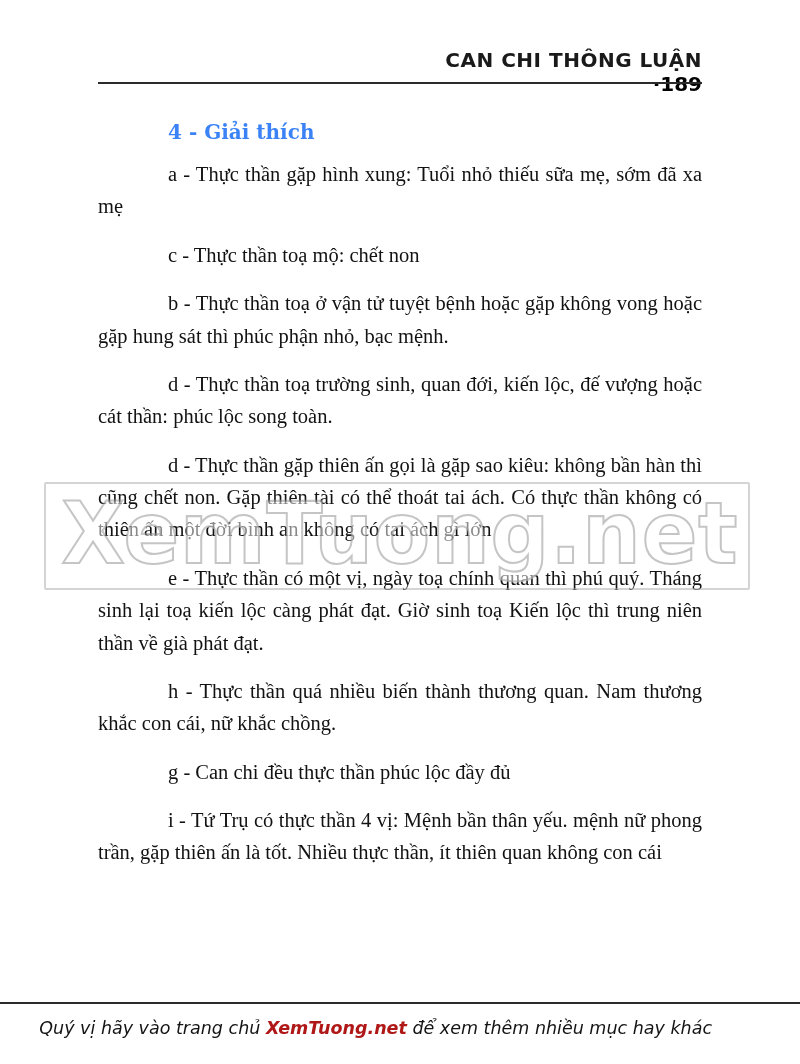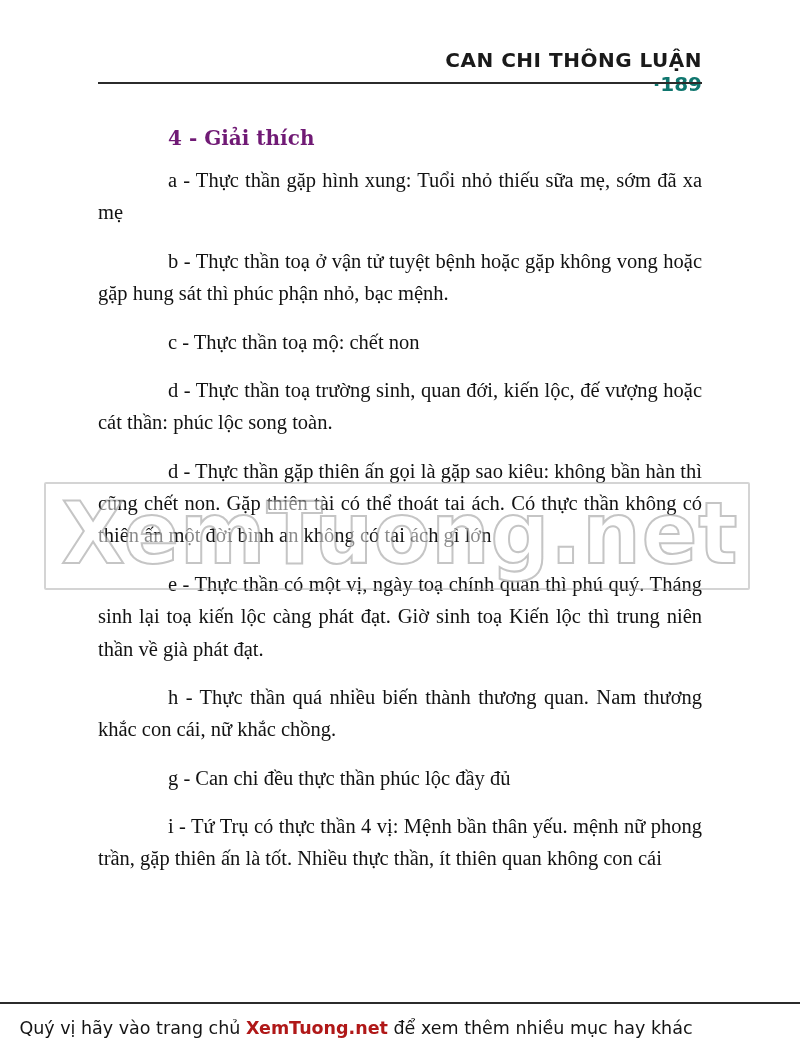--- a/index.html
+++ b/index.html
@@ -41,21 +41,21 @@
     font-weight: bold;
     font-size: 20px;
     letter-spacing: 0.5px;
     color: #1a1a1a;
     white-space: nowrap;
   }
   .header-page {
     font-family: "DejaVu Sans", sans-serif;
     font-weight: bold;
     font-size: 20px;
-    color: #0f766e;
+    color: #000000;
     white-space: nowrap;
   }
   .header-rule {
     position: absolute;
     left: 98px;
     top: 82px;
     width: 604px;
     height: 2px;
     background: #2b2b2b;
   }
@@ -64,23 +64,23 @@
   .content {
     position: absolute;
     left: 98px;
     top: 108px;
     width: 604px;
   }
   .heading {
     font-family: "DejaVu Serif", serif;
     font-weight: bold;
     font-size: 20px;
-    margin: 18px 0 14px 0;
+    margin: 12px 0 14px 0;
     padding-left: 70px;
-    color: #701a75;
+    color: #3b82f6;
   }
   p.para {
     font-size: 20.5px;
     line-height: 1.58;
     margin: 8px 0 16px 0;
     text-align: justify;
     text-justify: inter-word;
     text-indent: 70px;
     color: #121212;
   }
@@ -128,25 +128,26 @@
     top: 1002px;
     width: 800px;
     height: 2px;
     background: #2b2b2b;
   }
   .footer {
     position: absolute;
     left: 0;
     top: 1018px;
     width: 712px;
-    text-align: center;
+    text-align: right;
     font-family: "DejaVu Sans", sans-serif;
     font-size: 17.5px;
     color: #141414;
     white-space: nowrap;
+    font-style: italic;
   }
   .footer .brand {
     color: #b01818;
     font-weight: bold;
   }
 </style>
 </head>
 <body>
 
 <div class="page">
@@ -154,22 +155,22 @@
   <div class="header">
     <div class="header-title">CAN CHI THÔNG LUẬN</div>
     <div class="header-page">·189</div>
   </div>
   <div class="header-rule"></div>
 
   <div class="content">
     <div class="heading">4 - Giải thích</div>
 
     <p class="para">a - Thực thần gặp hình xung: Tuổi nhỏ thiếu sữa mẹ, sớm đã xa mẹ</p>
+    <p class="para">c - Thực thần toạ mộ: chết non</p>
     <p class="para">b - Thực thần toạ ở vận tử tuyệt bệnh hoặc gặp không vong hoặc gặp hung sát thì phúc phận nhỏ, bạc mệnh.</p>
-    <p class="para">c - Thực thần toạ mộ: chết non</p>
     <p class="para">d - Thực thần toạ trường sinh, quan đới, kiến lộc, đế vượng hoặc cát thần: phúc lộc song toàn.</p>
     <p class="para">d - Thực thần gặp thiên ấn gọi là gặp sao kiêu: không bần hàn thì cũng chết non. Gặp thiên tài có thể thoát tai ách. Có thực thần không có thiên ấn một đời bình an không có tai ách gì lớn</p>
     <p class="para">e - Thực thần có một vị, ngày toạ chính quan thì phú quý. Tháng sinh lại toạ kiến lộc càng phát đạt. Giờ sinh toạ Kiến lộc thì trung niên thần về già phát đạt.</p>
     <p class="para">h - Thực thần quá nhiều biến thành thương quan. Nam thương khắc con cái, nữ khắc chồng.</p>
     <p class="para">g - Can chi đều thực thần phúc lộc đầy đủ</p>
     <p class="para last-short">i - Tứ Trụ có thực thần 4 vị: Mệnh bần thân yếu. mệnh nữ phong trần, gặp thiên ấn là tốt. Nhiều thực thần, ít thiên quan không con cái</p>
   </div>
 
   <div class="watermark-box"></div>
   <div class="watermark">

